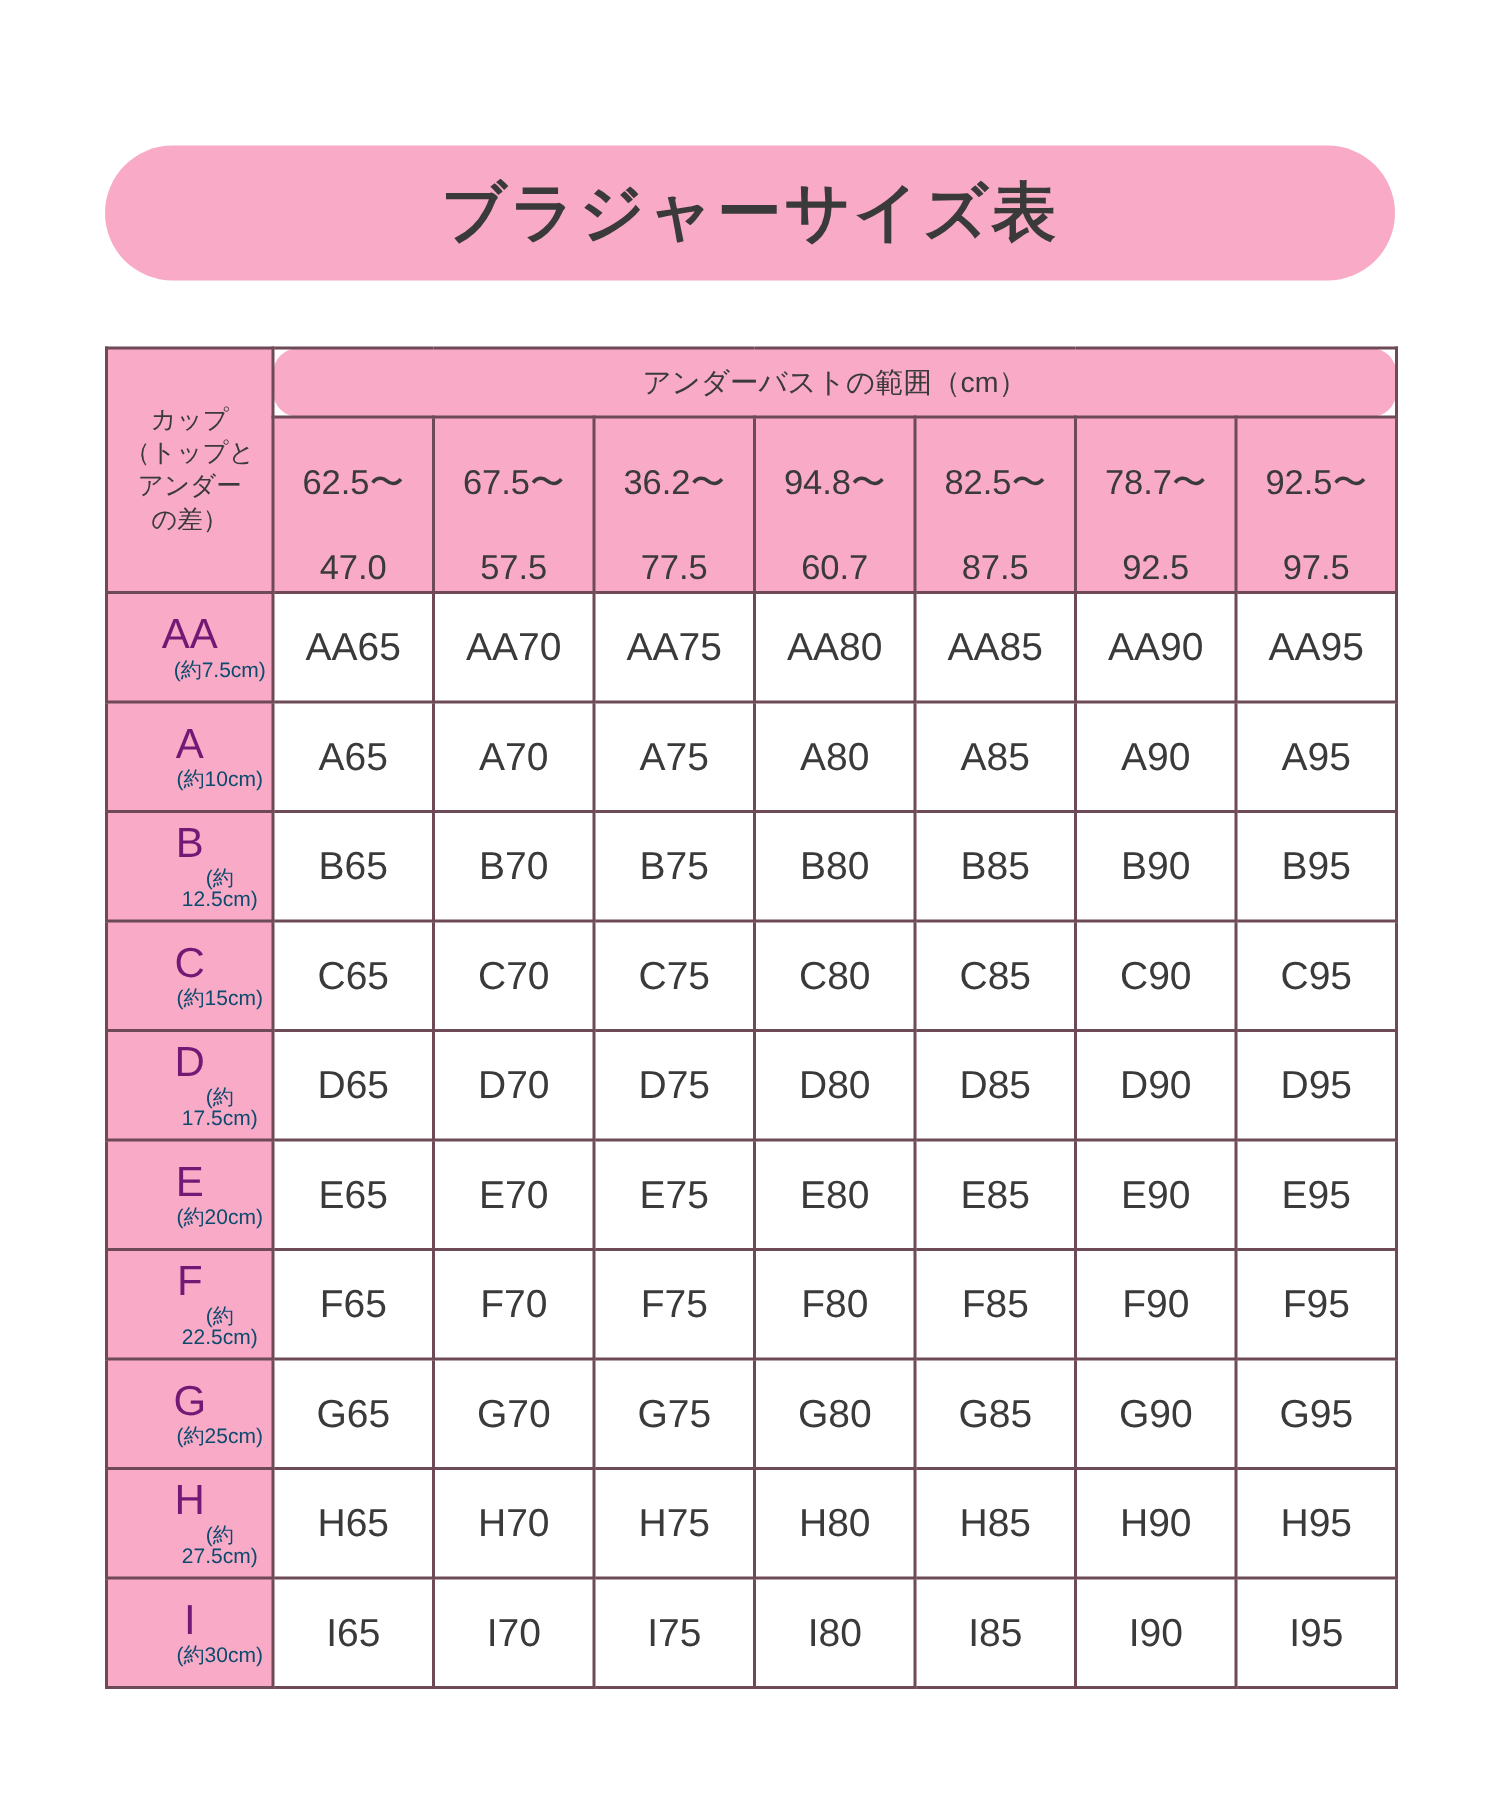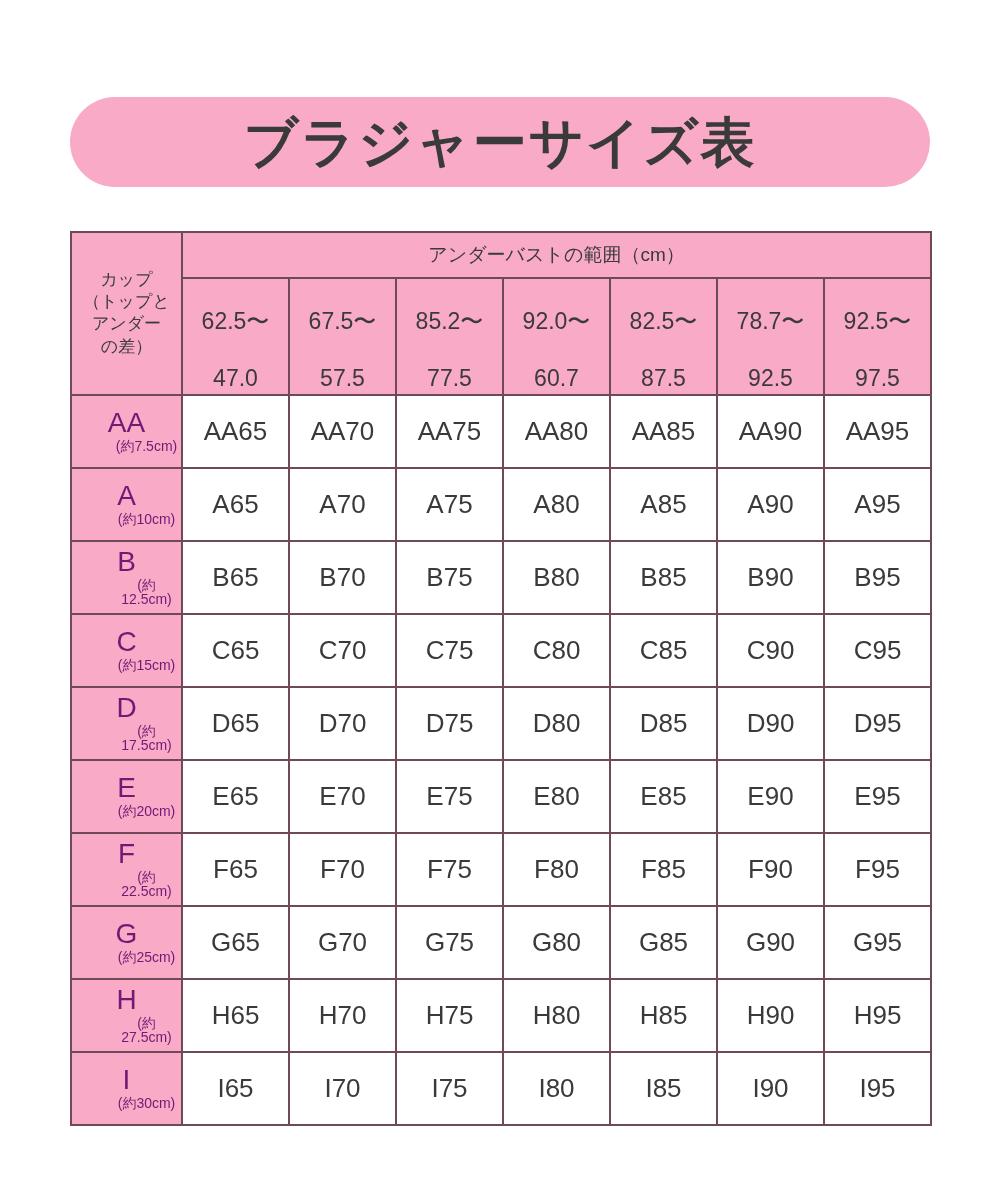--- a/index.html
+++ b/index.html
@@ -28,21 +28,21 @@
     top: 97px;
     width: 860px;
     height: 90px;
     background: #f8aac6;
     border-radius: 45px;
     display: flex;
     align-items: center;
     justify-content: center;
   }
   .title-text {
-    font-size: 54px;
+    font-size: 43px;
     font-weight: bold;
     color: #3a3a3a;
     letter-spacing: 2px;
     line-height: 1;
   }
 
   
   .size-table-wrap {
     position: absolute;
     left: 70px;
@@ -74,20 +74,21 @@
     padding: 6px 4px;
     height: 136px;
   }
   .hdr-cup .l1 { display:block; }
   .hdr-under-title {
     background: #f8aac6;
     color: #3a3a3a;
     font-size: 19px;
     font-weight: normal;
     height: 44px;
+    border-radius: 17px;
   }
   .hdr-range {
     background: #f8aac6;
     color: #3a3a3a;
     font-size: 23px;
     font-weight: normal;
     line-height: 1.28;
     height: 90px;
   }
   .hdr-range span { display: block; margin-top: 28px; }
@@ -99,21 +100,21 @@
   td.cupcell .cup-letter {
     display: block;
     font-size: 28px;
     color: #701a75;
     line-height: 1.0;
     margin-bottom: 2px;
   }
   td.cupcell .cup-diff {
     display: block;
     font-size: 14px;
-    color: #701a75;
+    color: #0c4a6e;
     line-height: 1.0;
     padding-left: 40px;
   }
   td.sizecell {
     background: #ffffff;
     font-size: 26px;
     color: #3a3a3a;
     height: 71px;
   }
 
@@ -161,25 +162,25 @@
         <tr>
           <th class="hdr-range">
             <span>62.5〜</span>
             <span>47.0</span>
           </th>
           <th class="hdr-range">
             <span>67.5〜</span>
             <span>57.5</span>
           </th>
           <th class="hdr-range">
-            <span>85.2〜</span>
+            <span>36.2〜</span>
             <span>77.5</span>
           </th>
           <th class="hdr-range">
-            <span>92.0〜</span>
+            <span>94.8〜</span>
             <span>60.7</span>
           </th>
           <th class="hdr-range">
             <span>82.5〜</span>
             <span>87.5</span>
           </th>
           <th class="hdr-range">
             <span>78.7〜</span>
             <span>92.5</span>
           </th>

